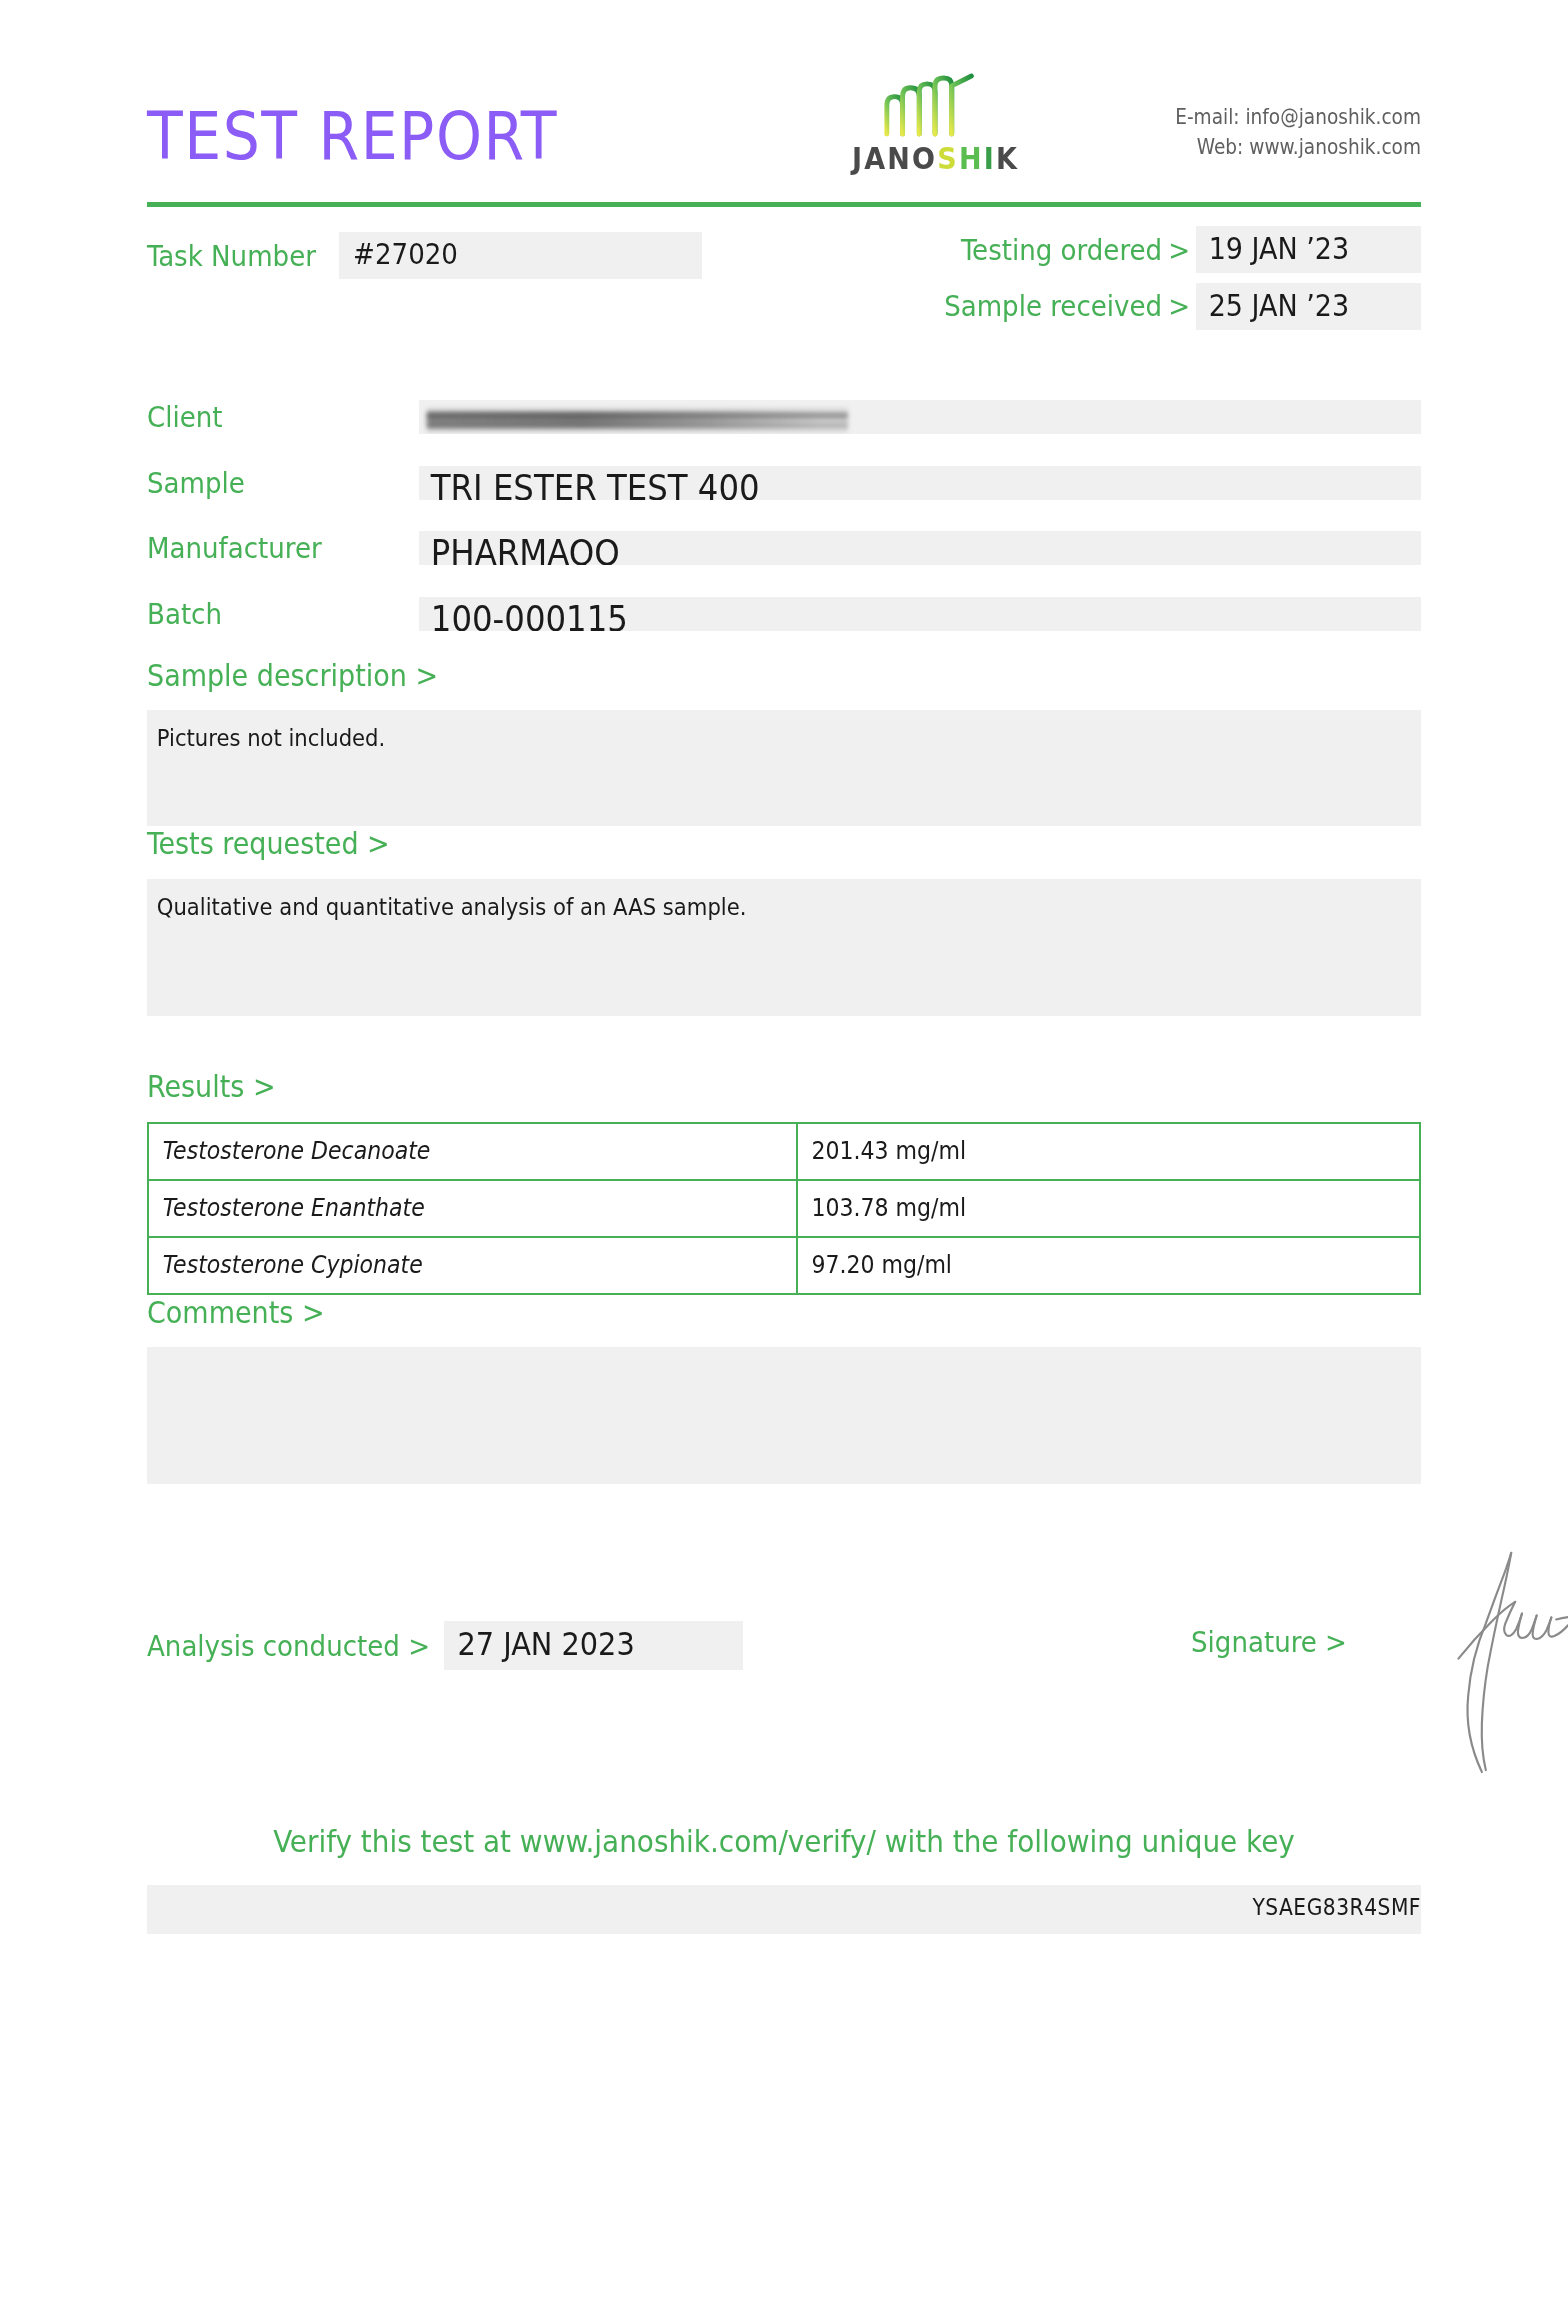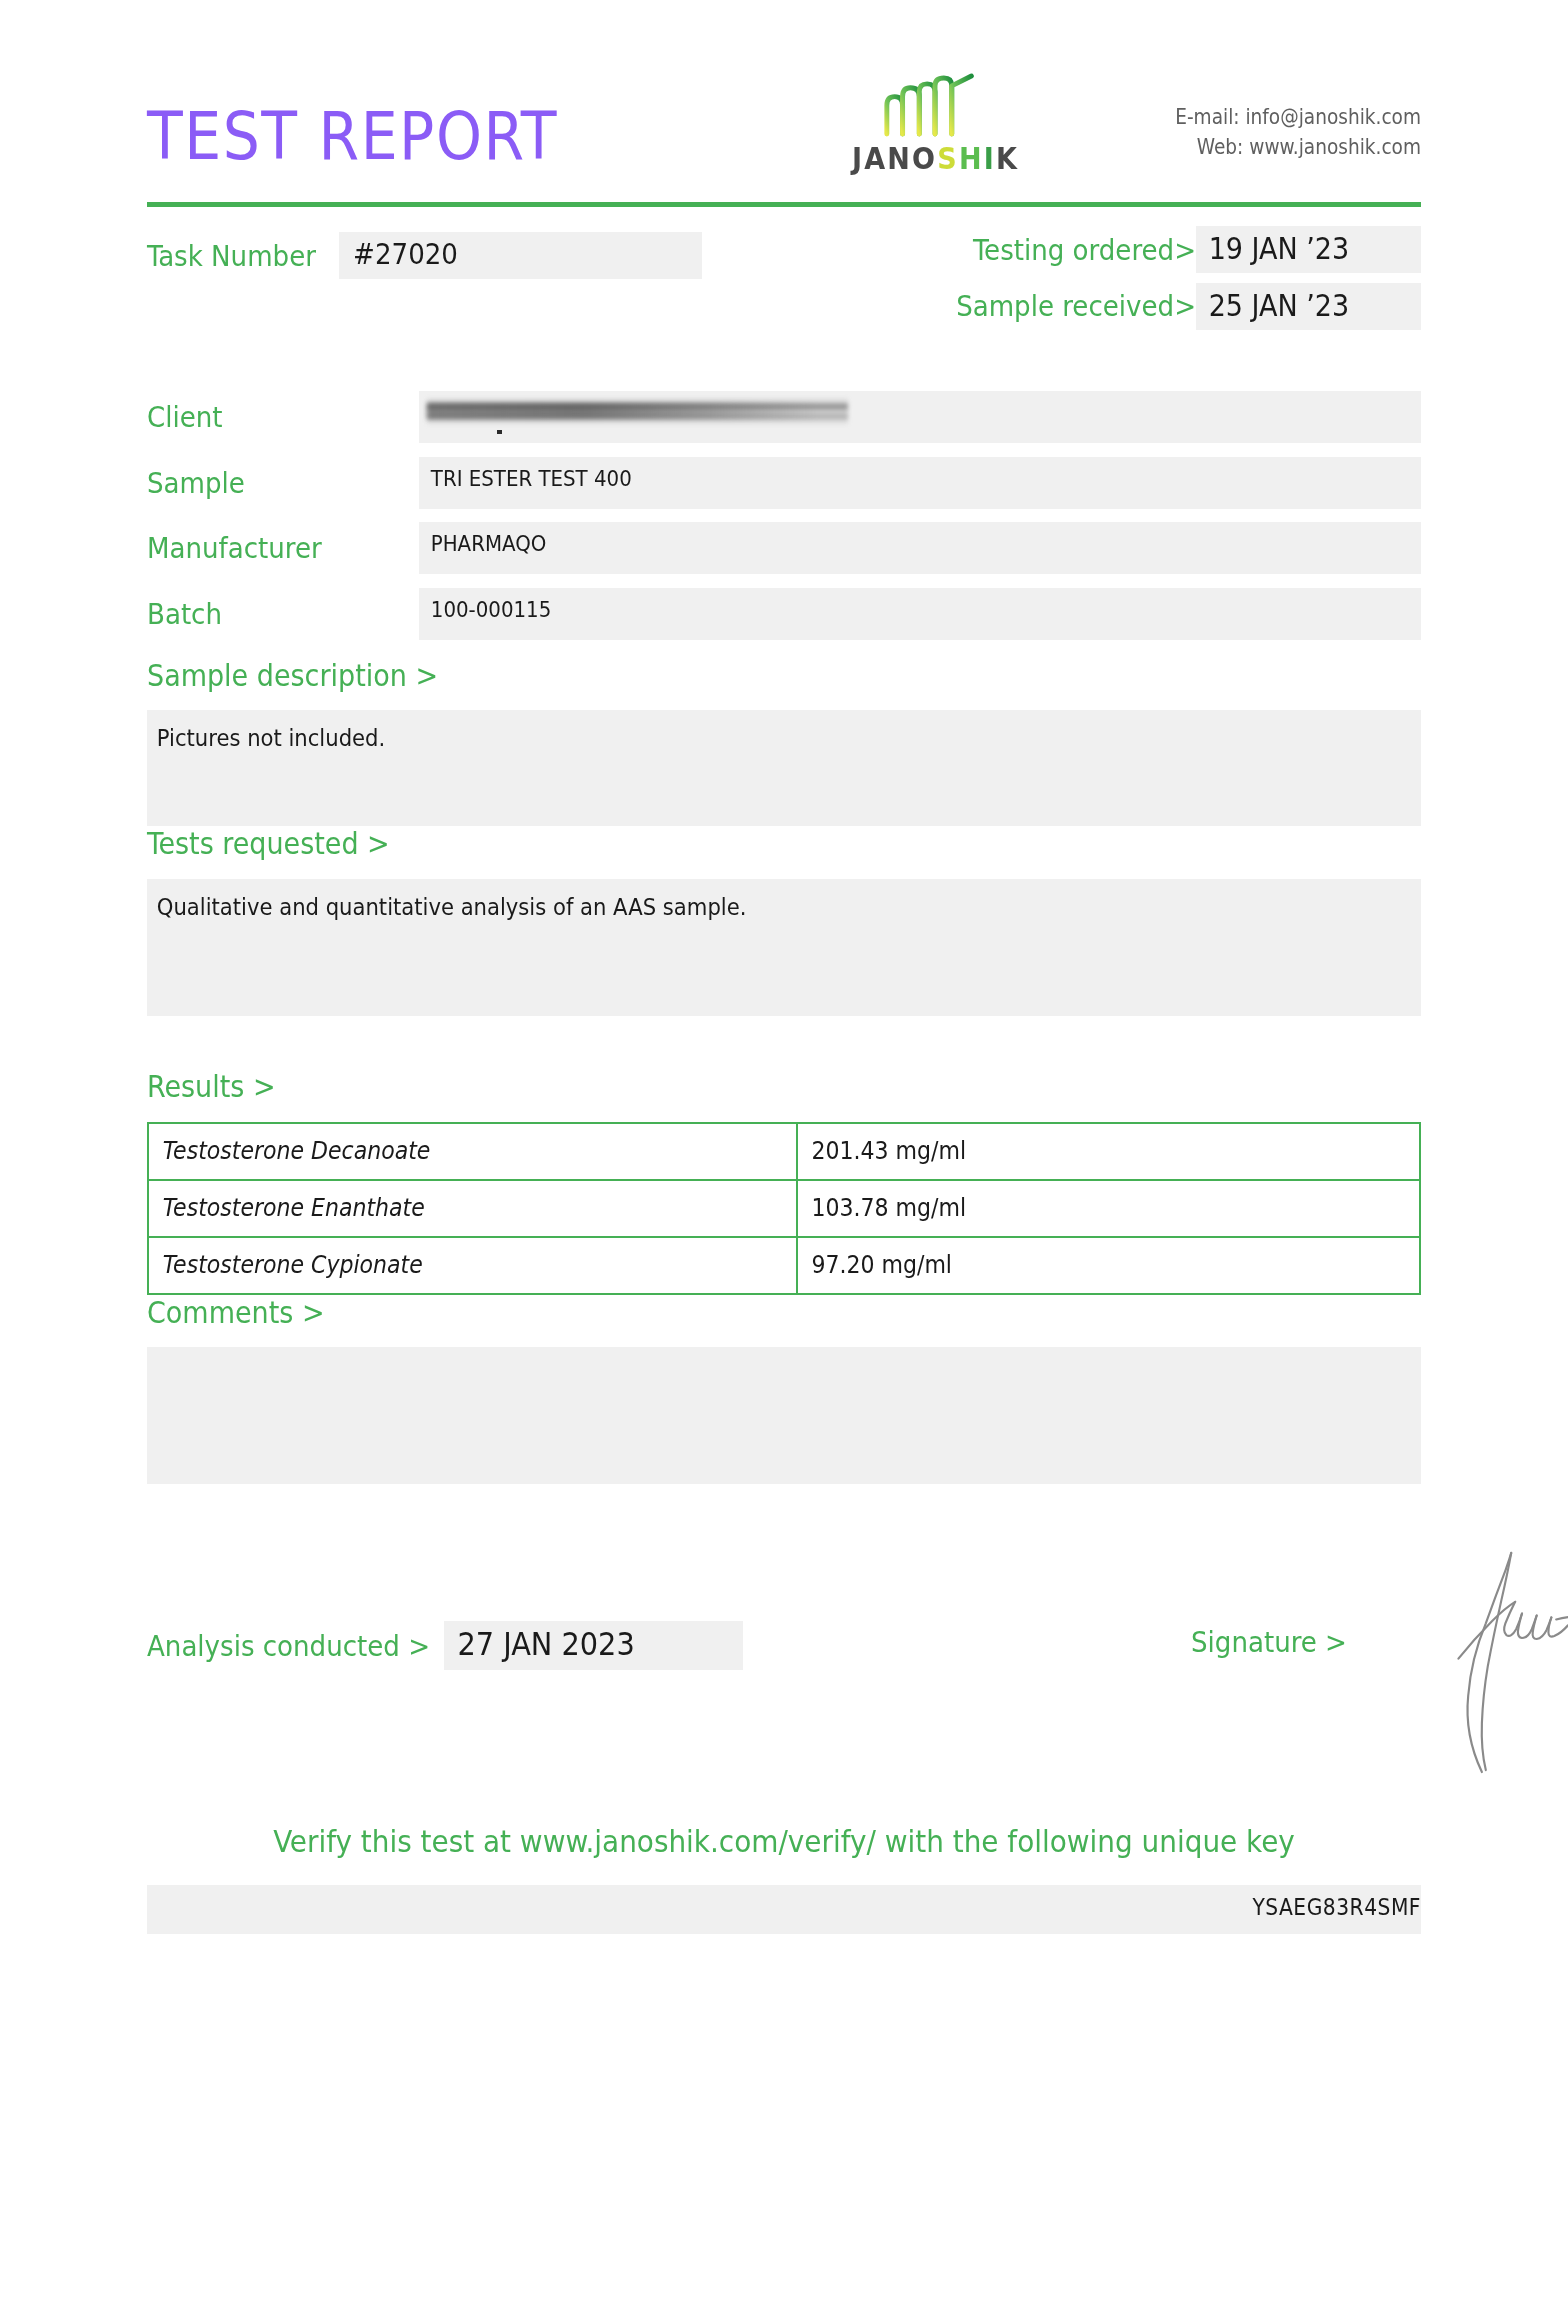--- a/index.html
+++ b/index.html
@@ -93,21 +93,21 @@
 
   .dates {
     position: absolute;
     right: 0;
     top: 19.6px;
     display: flex;
     flex-direction: column;
     gap: 9.8px;
     align-items: flex-end;
   }
-  .date-line { display: flex; align-items: center; gap: 0; }
+  .date-line { display: flex; align-items: center; gap: 6px; }
   .date-val {
     background: #f0f0f0;
     font-size: 30px;
     color: #1a1a1a;
     padding: 4.9px 12.7px 6.9px;
     min-width: 225px;
     text-align: left;
   }
 
   
@@ -121,23 +121,23 @@
   }
   .info-label {
     width: 272px;
     flex: 0 0 272px;
     color: #45b055;
     font-size: 29px;
   }
   .info-value {
     flex: 1;
     background: #f0f0f0;
-    font-size: 22px;
-    color: #1a1a1a;
-    height: 52px;
+    font-size: 36px;
+    color: #1a1a1a;
+    height: 34px;
     line-height: 43px;
     padding: 0 11.8px;
     overflow: hidden;
     white-space: nowrap;
   }
   .redacted {
     position: relative;
     background: #f0f0f0;
   }
   .redacted .smudge {

